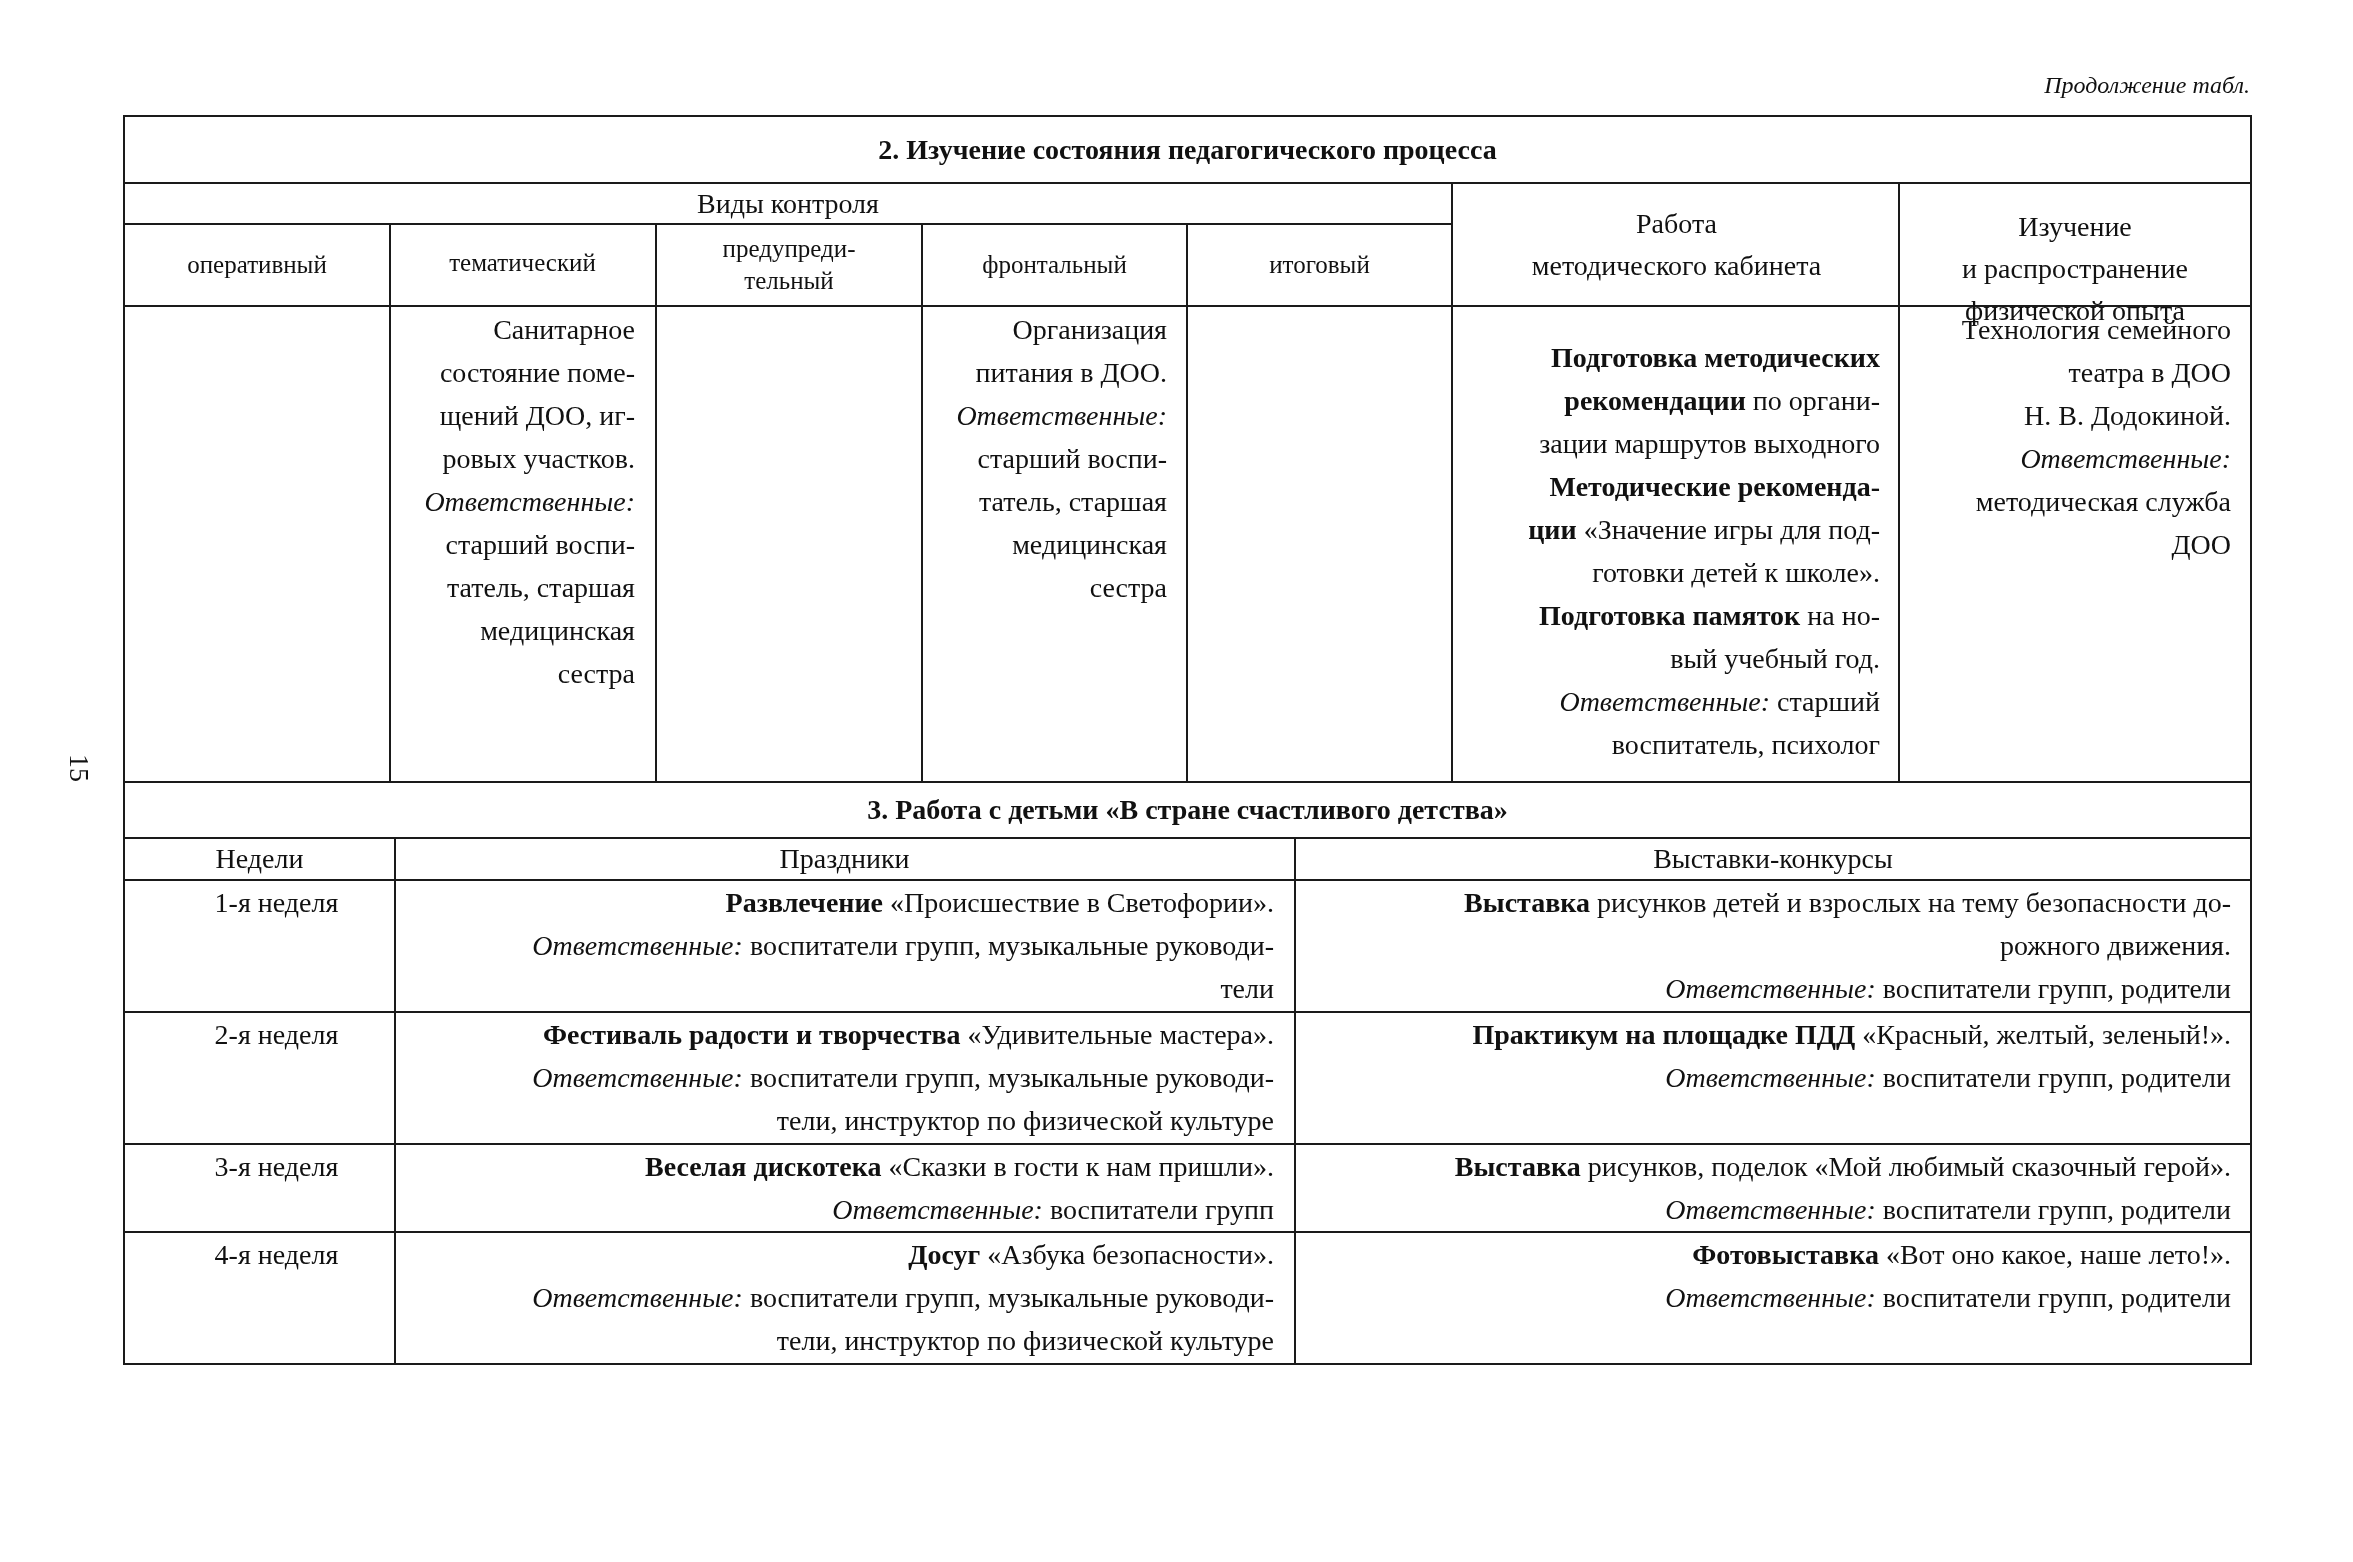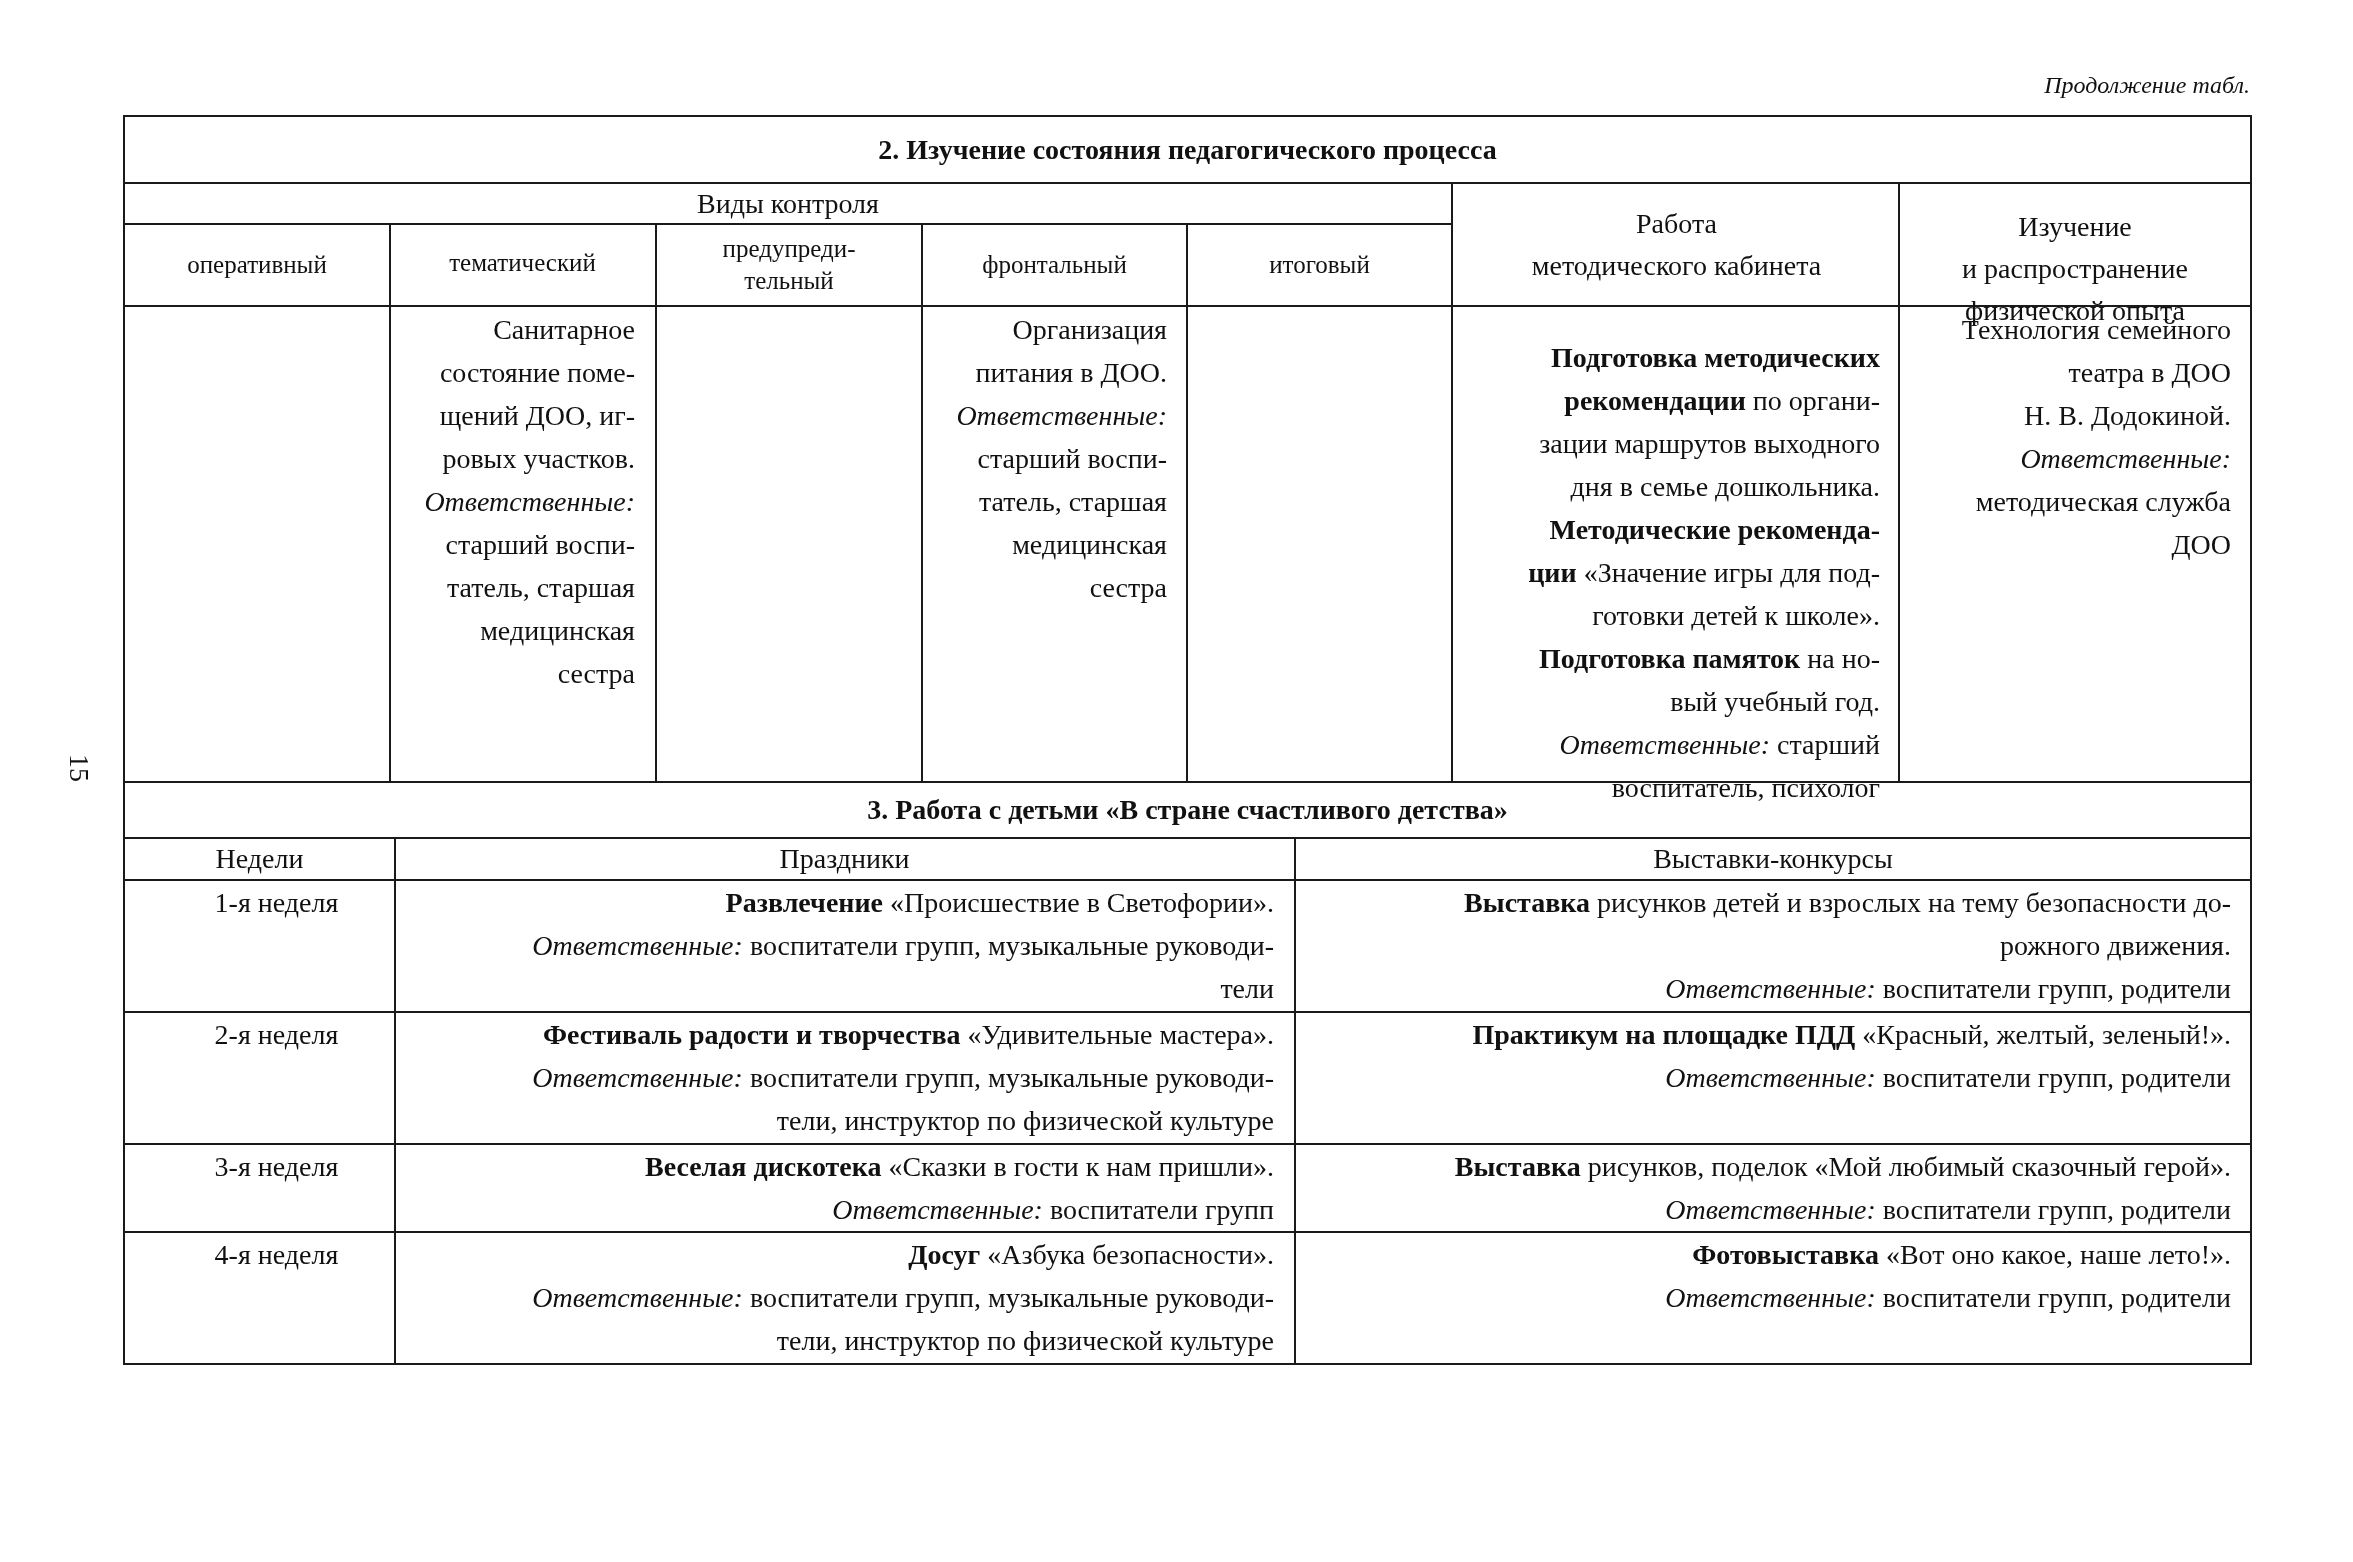--- a/index.html
+++ b/index.html
@@ -120,21 +120,20 @@
       <span class="ln"><i>Ответственные:</i></span>
       <span class="ln">старший воспи-</span>
       <span class="ln">татель, старшая</span>
       <span class="ln">медицинская</span>
       <span class="ln">сестра</span>
     </div>
   <div class="cell rich" style="left:1454px; width:445px; top:308px;margin-top:28px;">
       <span class="ln"><b>Подготовка методических</b></span>
       <span class="ln"><b>рекомендации</b> по органи-</span>
       <span class="ln">зации маршрутов выходного</span>
-      <span class="ln">дня в семье дошкольника.</span>
       <span class="ln"><b>Методические рекоменда-</b></span>
       <span class="ln"><b>ции</b> «Значение игры для под-</span>
       <span class="ln">готовки детей к школе».</span>
       <span class="ln"><b>Подготовка памяток</b> на но-</span>
       <span class="ln">вый учебный год.</span>
       <span class="ln"><i>Ответственные:</i> старший</span>
       <span class="ln">воспитатель, психолог</span>
     </div>
   <div class="cell rich" style="left:1900px; width:350px; top:308px;">
       <span class="ln">Технология семейного</span>

